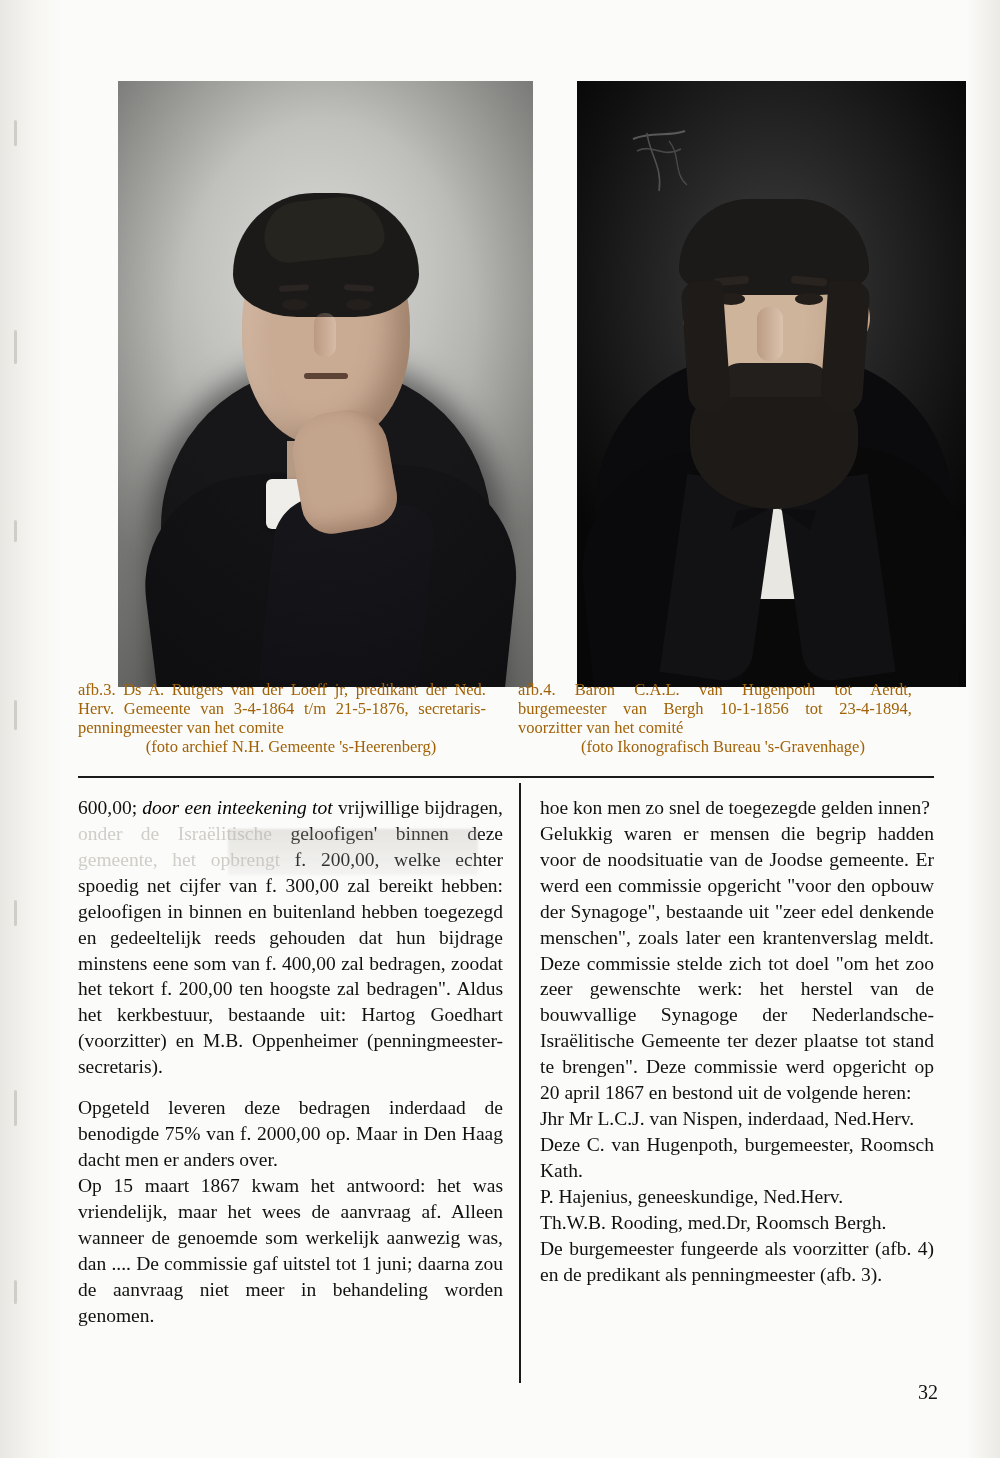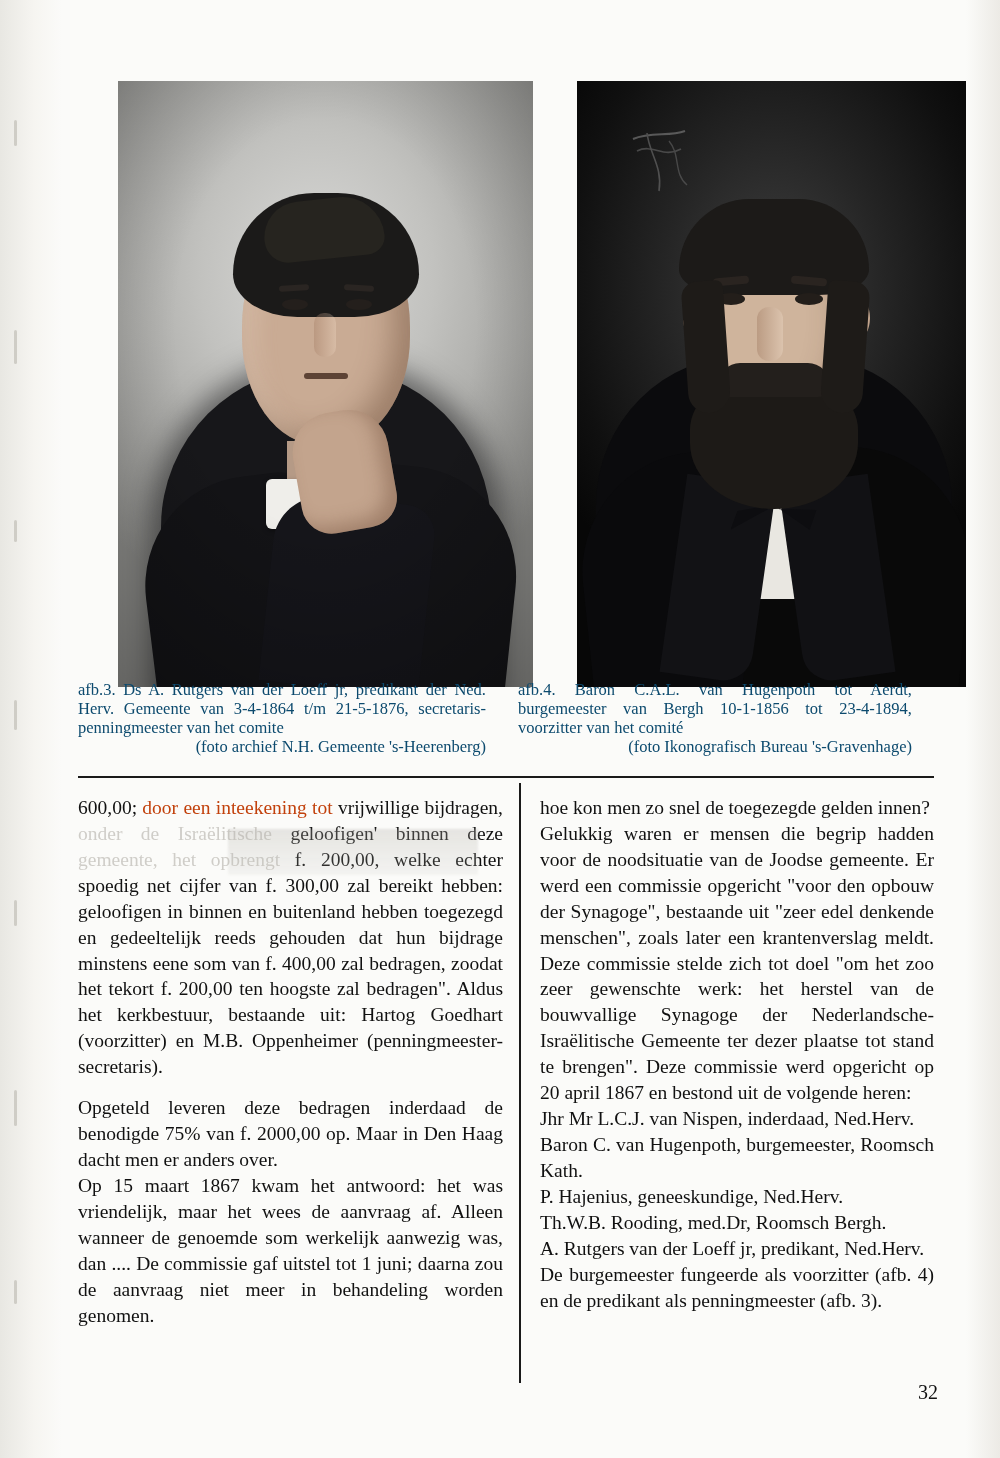--- a/index.html
+++ b/index.html
@@ -364,28 +364,28 @@
     top: 680px;
     width: 856px;
     height: 80px;
   }
   .caption {
     position: absolute;
     top: 0;
     font-size: 16.5px;
     line-height: 1.16;
     text-align: justify;
-    color: #0c4a6e;
+    color: #a16207;
   }
   .caption.left { left: 0; width: 408px; }
   .caption.right { left: 440px; width: 394px; }
   .caption .src {
     display: block;
     padding-left: 6px;
-    text-align: right;
+    text-align: center;
     margin-left: 12px;
   }
   .caption.right .src { padding-left: 4px; }
 
   
   .rule-top {
     position: absolute;
     left: 78px; top: 776px;
     width: 856px; height: 2px;
     background: #1a1a1a;
@@ -412,21 +412,22 @@
     text-align: justify;
     color: #111;
     hyphens: manual;
   }
   .col.left { left: 0; width: 425px; }
   .col.right { left: 462px; width: 394px; }
   .col p { margin: 0; }
   .col p + p { margin-top: 0px; }
   .col p.gap { margin-top: 15px; }
   .col .faded {
-    color: #c2410c;
+    color: #000000;
+    font-style: italic;
   }
   .col .faded2 {
     color: #cfcdc8;
   }
   .ghost-line {
     position: absolute;
     left: 150px; top: 34px;
     width: 250px; height: 46px;
     background: linear-gradient(to bottom, rgba(180,178,172,0.30), rgba(200,198,192,0.14));
     filter: blur(1.2px);
@@ -531,24 +532,23 @@
       <p>600,00; <span class="faded">door een inteekening tot </span>vrijwillige bijdragen, <span class="faded2">onder de Israëlitische</span> geloofigen' binnen deze <span class="faded2">gemeente, het opbrengt</span> f. 200,00, welke echter spoedig net cijfer van f. 300,00 zal bereikt hebben: geloofigen in binnen en buitenland hebben toegezegd en gedeeltelijk reeds gehouden dat hun bijdrage minstens eene som van f. 400,00 zal bedragen, zoodat het tekort f. 200,00 ten hoogste zal bedragen". Aldus het kerkbestuur, bestaande uit: Hartog Goedhart (voorzitter) en M.B. Oppenheimer (penningmeester-secretaris).</p>
       <p class="gap">Opgeteld leveren deze bedragen inderdaad de benodigde 75% van f. 2000,00 op. Maar in Den Haag dacht men er anders over.</p>
       <p>Op 15 maart 1867 kwam het antwoord: het was vriendelijk, maar het wees de aanvraag af. Alleen wanneer de genoemde som werkelijk aanwezig was, dan .... De commissie gaf uitstel tot 1 juni; daarna zou de aanvraag niet meer in behandeling worden genomen.</p>
       <div class="ghost-line"></div>
     </div>
 
     <div class="col right">
       <p>hoe kon men zo snel de toegezegde gelden innen?</p>
       <p>Gelukkig waren er mensen die begrip hadden voor de noodsituatie van de Joodse gemeente. Er werd een commissie opgericht "voor den opbouw der Synagoge", bestaande uit "zeer edel denkende menschen", zoals later een krantenverslag meldt. Deze commissie stelde zich tot doel "om het zoo zeer gewenschte werk: het herstel van de bouwvallige Synagoge der Nederlandsche-Israëlitische Gemeente ter dezer plaatse tot stand te brengen". Deze commissie werd opgericht op 20 april 1867 en bestond uit de volgende heren:</p>
       <p>Jhr Mr L.C.J. van Nispen, inderdaad, Ned.Herv.</p>
-      <p>Baron C. van Hugenpoth, burgemeester, Roomsch Kath.</p>
+      <p>Deze C. van Hugenpoth, burgemeester, Roomsch Kath.</p>
       <p>P. Hajenius, geneeskundige, Ned.Herv.</p>
       <p>Th.W.B. Rooding, med.Dr, Roomsch Bergh.</p>
-      <p>A. Rutgers van der Loeff jr, predikant, Ned.Herv.</p>
       <p>De burgemeester fungeerde als voorzitter (afb. 4) en de predikant als penningmeester (afb. 3).</p>
     </div>
 
   </div>
 
   <div class="page-number">32</div>
 
 </div>
 
 </body></html>

